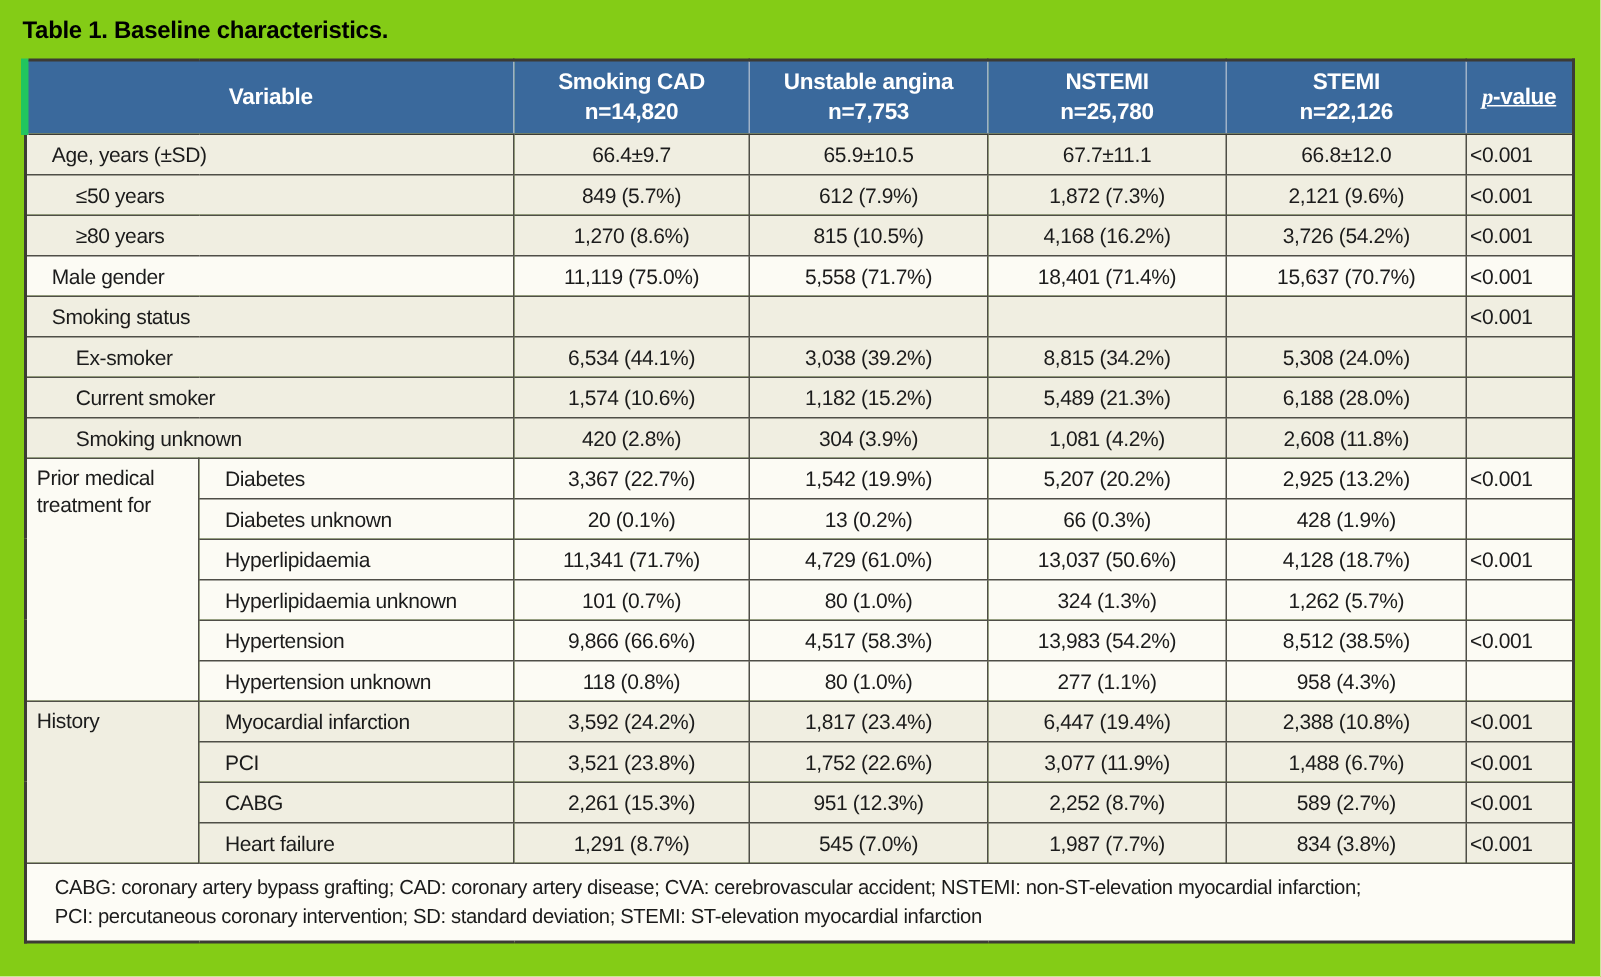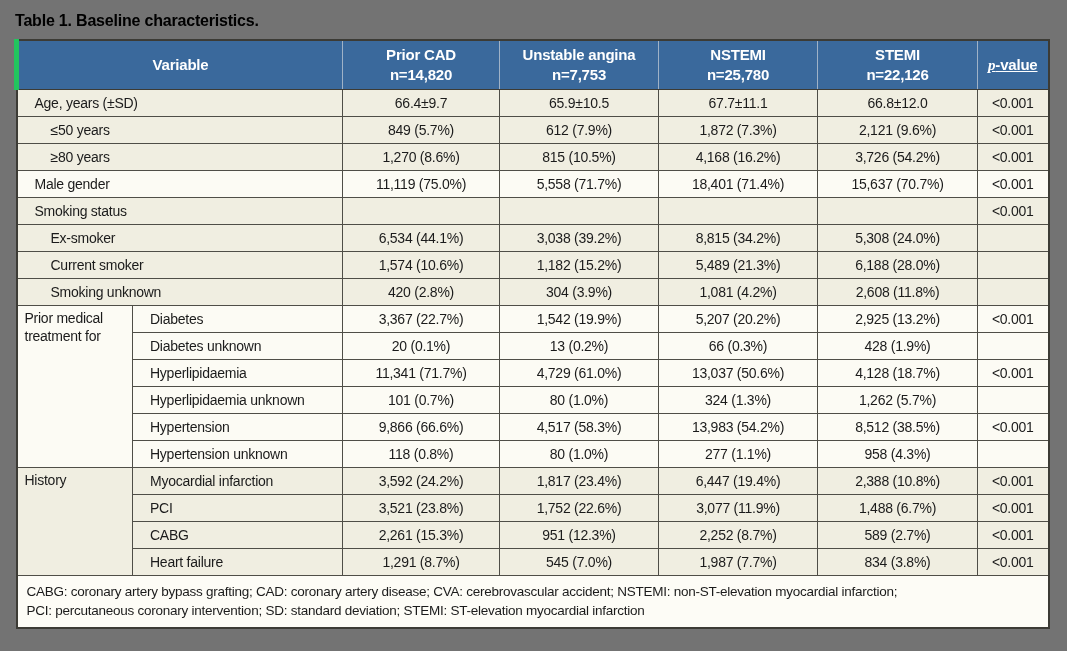--- a/index.html
+++ b/index.html
@@ -1,19 +1,19 @@
 <!DOCTYPE html>
 <html><head>
 <meta charset="utf-8">
 <style>
   html, body { margin:0; padding:0; background:#ffffff; }
   body { font-family:"Liberation Sans", sans-serif; color:#1b1b1b; }
   .page {
     width:1067px; height:651px; box-sizing:border-box;
-    padding:8px 14px 0 14px; background:#737373; overflow:hidden;
+    padding:8px 14px 0 14px; background:#84cc16; overflow:hidden;
   }
   .table-title {
     font-size:16px; font-weight:bold; color:#000;
     letter-spacing:-0.2px; margin:4px 0 9px 1px;
   }
   table.baseline {
     border-collapse:collapse; table-layout:fixed; width:1032px;
     border:2px solid #3c3b35;
   }
   th, td { border:1px solid #4f4e47; box-sizing:border-box; }
@@ -28,33 +28,33 @@
   th:first-child { border-left:5px solid #22c55e; }
   th:last-child  { border-right:1px solid #3c3b35;text-decoration:underline; }
   .p-italic { font-family:"Liberation Serif", serif; font-style:italic; font-weight:bold; }
   td {
     font-size:14px; height:27px; padding:0 6px;
     letter-spacing:-0.25px; vertical-align:middle; white-space:nowrap;
   }
   td.lbl    { text-align:left; padding-left:17px; }
   td.indent { padding-left:33px;margin-left:24px; }
   td.data   { text-align:center; }
-  td.pcell  { text-align:center; padding:0 2px; }
+  td.pcell  { padding:0 2px; }
   td.group  {
     vertical-align:top; text-align:left; padding:3px 4px 0 7px;
     line-height:1.32; white-space:normal;
   }
   tr.beige td { background:#f0eee1; }
   tr.white td { background:#fcfbf4; }
   td.gbeige { background:#f0eee1; }
   td.gwhite { background:#fcfbf4; }
   td.footnote {
     background:#fdfcf6; text-align:left; white-space:normal;
     font-size:13.5px; line-height:1.42; height:auto;
-    padding:6px 9px 7px 9px; letter-spacing:-0.25px;
+    padding:6px 9px 7px 19px; letter-spacing:-0.25px;
   }
   .fn-line { display:block; }
 </style>
 </head>
 <body>
 
 <div class="page">
   <div class="table-title">Table 1. Baseline characteristics.</div>
 
   <table class="baseline">
@@ -65,21 +65,21 @@
         <col style="width:159px">
       <col style="width:159px">
         <col style="width:160px">
       <col style="width:71px">
     </colgroup>
 
     <tbody>
         <tr>
       <th colspan="2">Variable</th>
       <th>
-        <div>Prior CAD</div>
+        <div>Smoking CAD</div>
         <div>n=14,820</div>
       </th>
       <th>
         <div>Unstable angina</div>
         <div>n=7,753</div>
       </th>
       <th>
         <div>NSTEMI</div>
         <div>n=25,780</div>
       </th>

